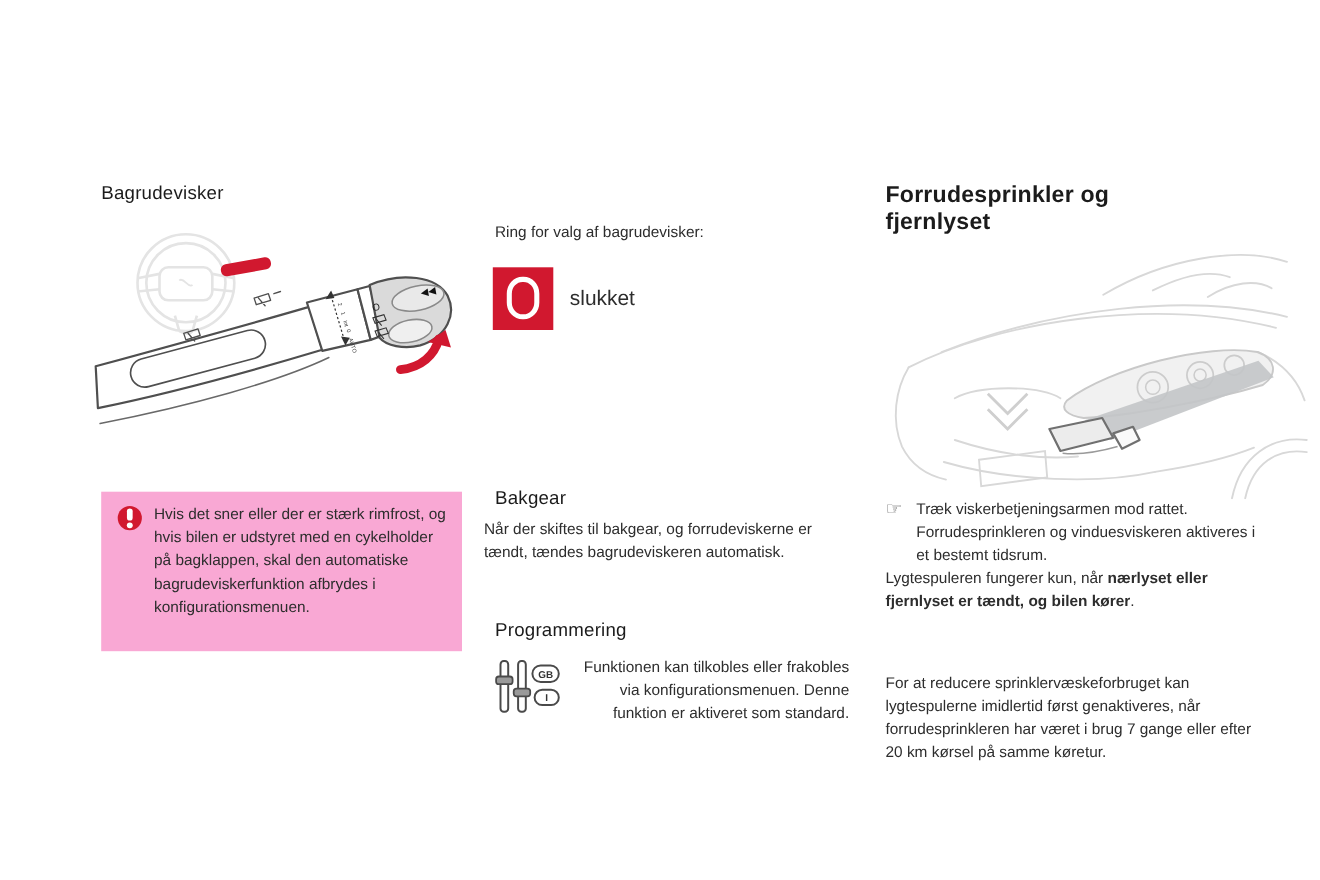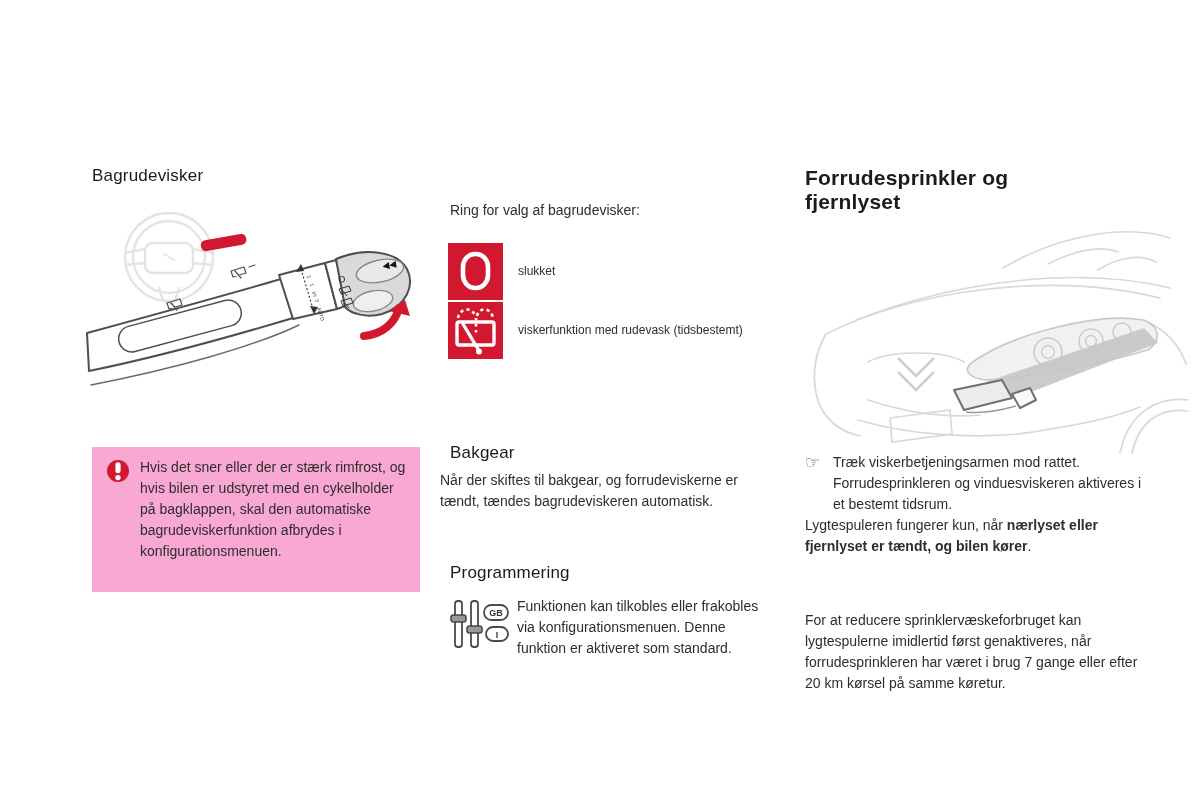--- a/index.html
+++ b/index.html
@@ -10,21 +10,21 @@
     overflow:hidden;
   }
   .abs{position:absolute;}
   .h-sec{font-size:17px;font-weight:normal;color:#1b1b1b;letter-spacing:.2px;}
   .h-main{font-size:21px;font-weight:bold;color:#1b1b1b;line-height:1.15;letter-spacing:.2px;}
   .body-txt{font-size:14px;line-height:21px;color:#2d2d2d;}
   .note-box{background:#f9a8d4;}
   .opt-row{display:flex;align-items:center;}
   .opt-cell{width:55px;height:57px;background:#d1182f;flex:0 0 55px;
             display:flex;align-items:center;justify-content:center;}
-  .opt-label{margin-left:15px;font-size:12px;line-height:19px;max-width:232px;color:#2d2d2d;}
+  .opt-label{margin-left:15px;font-size:19px;line-height:19px;max-width:232px;color:#2d2d2d;}
   .opt-stack > .opt-row + .opt-row{margin-top:2px;}
   .hand{font-size:17px;color:#5a5a5a;line-height:21px;}
   .bold{font-weight:bold;}
 </style>
 </head>
 <body>
 
 <div class="abs h-sec" style="left:92px;top:166px;">Bagrudevisker</div>
 
 <svg class="abs" style="left:83px;top:205px;" width="340" height="228" viewBox="0 0 340 228">
@@ -91,50 +91,37 @@
 
 <div class="abs opt-stack" style="left:448px;top:243px;">
   <div class="opt-row">
     <div class="opt-cell">
       <svg width="55" height="57" viewBox="0 0 55 57">
         <rect x="15" y="11" width="25" height="34" rx="12" ry="13" fill="none" stroke="#ffffff" stroke-width="4.6"></rect>
       </svg>
     </div>
     <div class="opt-label">slukket</div>
   </div>
-  <div class="opt-row">
-    <div class="opt-cell">
-      <svg width="55" height="57" viewBox="0 0 55 57">
-        <path d="M10,16 C12,5 25,5 27,14" fill="none" stroke="#ffffff" stroke-width="2.6" stroke-dasharray="3.2 3.2"></path>
-        <path d="M29,14 C31,5 43,5 45,16" fill="none" stroke="#ffffff" stroke-width="2.6" stroke-dasharray="3.2 3.2"></path>
-        <line x1="28" y1="16" x2="28" y2="34" stroke="#ffffff" stroke-width="2.6" stroke-dasharray="2.6 3.4"></line>
-        <rect x="9" y="20" width="37" height="23" rx="2" fill="none" stroke="#ffffff" stroke-width="3.4"></rect>
-        <line x1="15" y1="22" x2="30" y2="47" stroke="#ffffff" stroke-width="3.4" stroke-linecap="round"></line>
-        <circle cx="31" cy="49.5" r="3" fill="#ffffff"></circle>
-      </svg>
-    </div>
-    <div class="opt-label">viskerfunktion med rudevask (tidsbestemt)</div>
-  </div>
 </div>
 
 <div class="abs h-sec" style="left:450px;top:443px;">Bakgear</div>
 <div class="abs body-txt" style="left:440px;top:470px;width:335px;">Når der skiftes til bakgear, og forrudeviskerne er tændt, tændes bagrudeviskeren automatisk.</div>
 
 <div class="abs h-sec" style="left:450px;top:563px;">Programmering</div>
 <svg class="abs" style="left:448px;top:598px;" width="62" height="54" viewBox="0 0 62 54">
   <rect x="7" y="3" width="7" height="46" rx="3" fill="#ffffff" stroke="#4a4a4a" stroke-width="1.8"></rect>
   <rect x="23" y="3" width="7" height="46" rx="3" fill="#ffffff" stroke="#4a4a4a" stroke-width="1.8"></rect>
   <rect x="3" y="17" width="15" height="7" rx="2.5" fill="#9a9a9a" stroke="#4a4a4a" stroke-width="1.6"></rect>
   <rect x="19" y="28" width="15" height="7" rx="2.5" fill="#9a9a9a" stroke="#4a4a4a" stroke-width="1.6"></rect>
   <rect x="36" y="7" width="24" height="15" rx="7.5" fill="#ffffff" stroke="#4a4a4a" stroke-width="1.8"></rect>
   <text x="48" y="18" font-size="9" font-weight="bold" fill="#333" text-anchor="middle">GB</text>
   <rect x="38" y="29" width="22" height="14" rx="7" fill="#ffffff" stroke="#4a4a4a" stroke-width="1.8"></rect>
   <text x="49" y="39.5" font-size="9" font-weight="bold" fill="#333" text-anchor="middle">I</text>
 </svg>
-<div class="abs body-txt" style="left:517px;top:596px;width:255px;">Funktionen kan tilkobles eller frakobles via konfigurationsmenuen. Denne funktion er aktiveret som standard.</div>
+<div class="abs body-txt" style="left:517px;top:596px;width:255px;text-align:right;">Funktionen kan tilkobles eller frakobles via konfigurationsmenuen. Denne funktion er aktiveret som standard.</div>
 
 <div class="abs h-main" style="left:805px;top:166px;width:250px;">Forrudesprinkler og fjernlyset</div>
 
 <svg class="abs" style="left:798px;top:222px;" width="392" height="232" viewBox="0 0 392 232">
   <g stroke="#d8d8d8" stroke-width="1.7" fill="none" stroke-linecap="round">
     <path d="M28,112 C110,70 250,48 362,76"></path>
     <path d="M58,98 C160,58 282,44 372,66"></path>
     <path d="M205,46 C262,12 330,2 372,16"></path>
     <path d="M250,42 C282,26 304,24 320,30"></path>
     <path d="M300,48 C322,34 344,32 358,40"></path>

